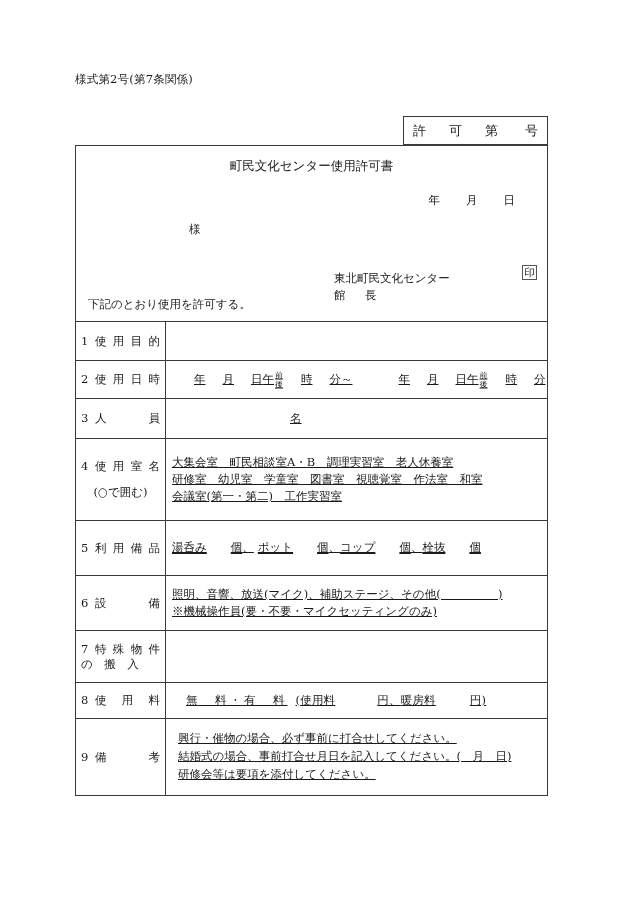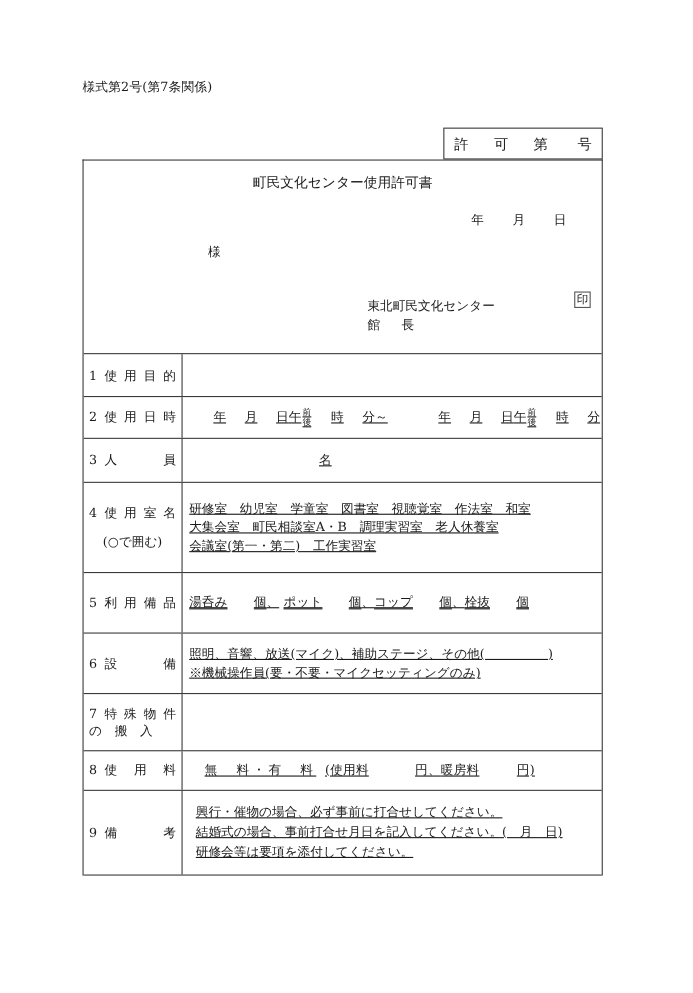--- a/index.html
+++ b/index.html
@@ -255,20 +255,21 @@
         <div class="doc-title">町民文化センター使用許可書</div>
         <div class="date-line">
           <span>年</span><span class="g"></span><span>月</span><span class="g"></span><span>日</span>
         </div>
         <div class="addressee">様</div>
         <div class="issuer">
           <div>東北町民文化センター</div>
           <div class="post">館　長</div>
         </div>
         <div class="seal">印</div>
+        <div class="lead-text">下記のとおり使用を許可する。</div>
       </div>
     </div>
 
     <div class="row r-purpose">
       <div class="label-cell">
         <div class="lbl-line">
           <span class="lbl-num">1</span>
           <span class="lbl-txt">使用目的</span>
         </div>
       </div>
@@ -336,22 +337,22 @@
     <div class="row r-room">
       <div class="label-cell">
         <div class="lbl-line">
           <span class="lbl-num">4</span>
           <span class="lbl-txt">使用室名</span>
         </div>
         <div class="lbl-sub">(○で囲む)</div>
       </div>
       <div class="value-cell">
         <div class="multiline">
+          <div>大集会室　町民相談室A・B　調理実習室　老人休養室</div>
           <div>研修室　幼児室　学童室　図書室　視聴覚室　作法室　和室</div>
-          <div>大集会室　町民相談室A・B　調理実習室　老人休養室</div>
           <div>会議室(第一・第二)　工作実習室</div>
         </div>
       </div>
     </div>
 
     <div class="row r-equip">
       <div class="label-cell">
         <div class="lbl-line">
           <span class="lbl-num">5</span>
           <span class="lbl-txt">利用備品</span>

